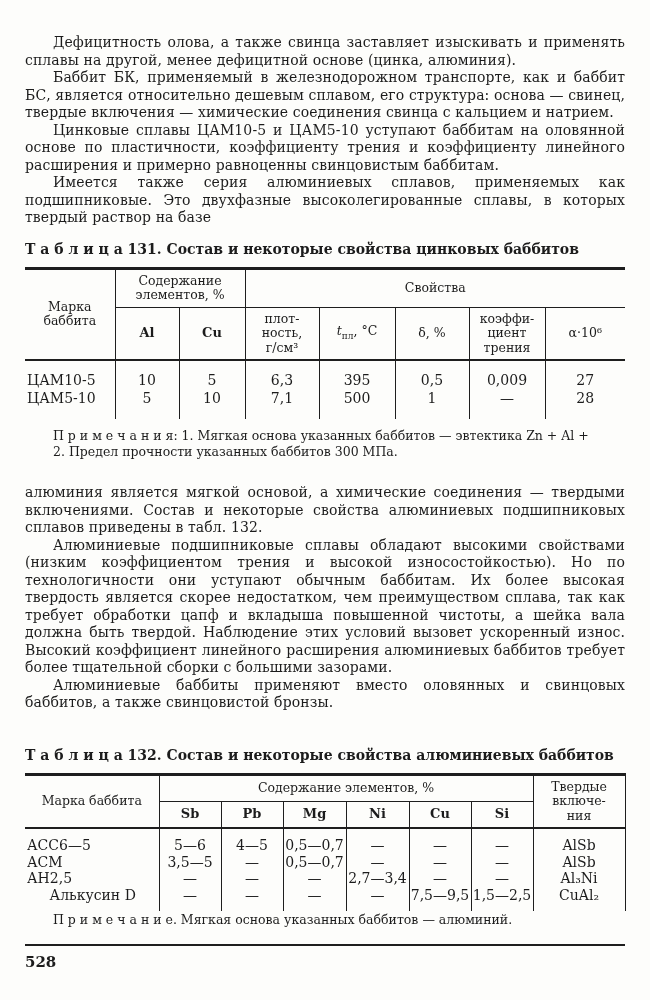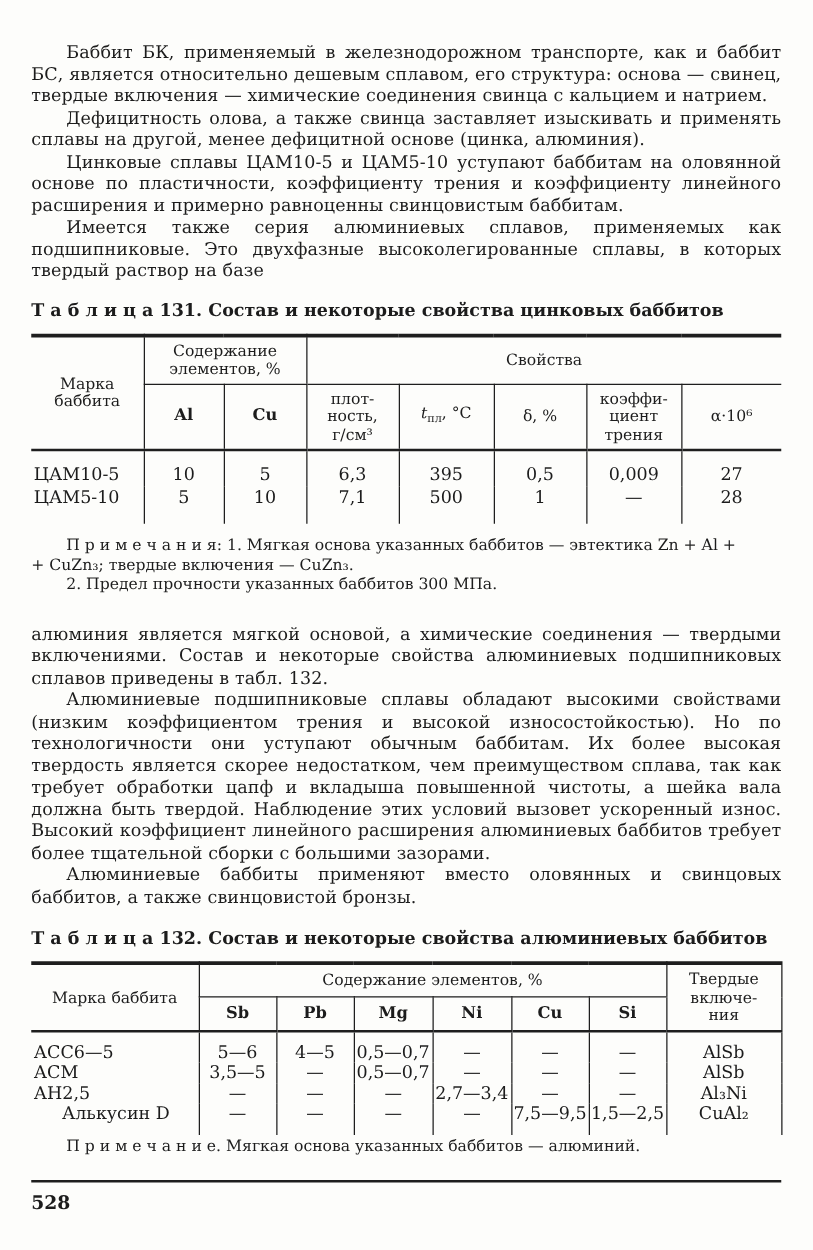--- a/index.html
+++ b/index.html
@@ -45,22 +45,22 @@
   .footer{position:absolute;left:25px;right:25px;top:944px;border-top:2.5px solid #1e1e1e;}
   .page-num{margin-top:7px;font-weight:bold;font-size:15px;}
   i{font-style:italic;}
   sub{font-size:9px;}
 </style>
 </head>
 <body>
 
 <div class="page">
 
+  <p class="body-par">Дефицитность олова, а также свинца заставляет изыскивать и применять сплавы на другой, менее дефицитной основе (цинка, алюминия).</p>
   <p class="body-par">Баббит БК, применяемый в железнодорожном транспорте, как и баббит БС, является относительно дешевым сплавом, его структура: основа — свинец, твердые включения — химические соединения свинца с кальцием и натрием.</p>
-  <p class="body-par">Дефицитность олова, а также свинца заставляет изыскивать и применять сплавы на другой, менее дефицитной основе (цинка, алюминия).</p>
   <p class="body-par">Цинковые сплавы ЦАМ10-5 и ЦАМ5-10 уступают баббитам на оловянной основе по пластичности, коэффициенту трения и коэффициенту линейного расширения и примерно равноценны свинцовистым баббитам.</p>
   <p class="body-par">Имеется также серия алюминиевых сплавов, применяемых как подшипниковые. Это двухфазные высоколегированные сплавы, в которых твердый раствор на базе</p>
 
   <div class="tbl-title">
     <span class="lbl">Т а б л и ц а  131.</span>
     <span>Состав и некоторые свойства цинковых баббитов</span>
   </div>
 
   <table class="btable t131">
     <colgroup>
@@ -112,31 +112,30 @@
       <td class="vline">500</td>
       <td class="vline">1</td>
       <td class="vline">—</td>
       <td class="vline">28</td>
     </tr>
   </tbody>
     </table>
 
   <div class="notes">
     <div class="note-line ind">П р и м е ч а н и я:  1. Мягкая основа указанных баббитов — эвтектика Zn + Al +</div>
-    <div class="note-line">+ CuZn₃; твердые включения — CuZn₃.</div>
     <div class="note-line ind">2. Предел прочности указанных баббитов 300 МПа.</div>
   </div>
 
   <div class="sect2">
     <p class="body-par no-indent">алюминия является мягкой основой, а химические соединения — твердыми включениями. Состав и некоторые свойства алюминиевых подшипниковых сплавов приведены в табл. 132.</p>
     <p class="body-par">Алюминиевые подшипниковые сплавы обладают высокими свойствами (низким коэффициентом трения и высокой износостойкостью). Но по технологичности они уступают обычным баббитам. Их более высокая твердость является скорее недостатком, чем преимуществом сплава, так как требует обработки цапф и вкладыша повышенной чистоты, а шейка вала должна быть твердой. Наблюдение этих условий вызовет ускоренный износ. Высокий коэффициент линейного расширения алюминиевых баббитов требует более тщательной сборки с большими зазорами.</p>
     <p class="body-par">Алюминиевые баббиты применяют вместо оловянных и свинцовых баббитов, а также свинцовистой бронзы.</p>
   </div>
 
-  <div class="tbl-title" style="margin-top:16px;">
+  <div class="tbl-title" style="margin-top:35px;">
     <span class="lbl">Т а б л и ц а  132.</span>
     <span>Состав и некоторые свойства алюминиевых баббитов</span>
   </div>
 
   <table class="btable t132">
     <colgroup>
       <col style="width:134px">
         <col style="width:62px">
         <col style="width:62px">
       <col style="width:63px">

